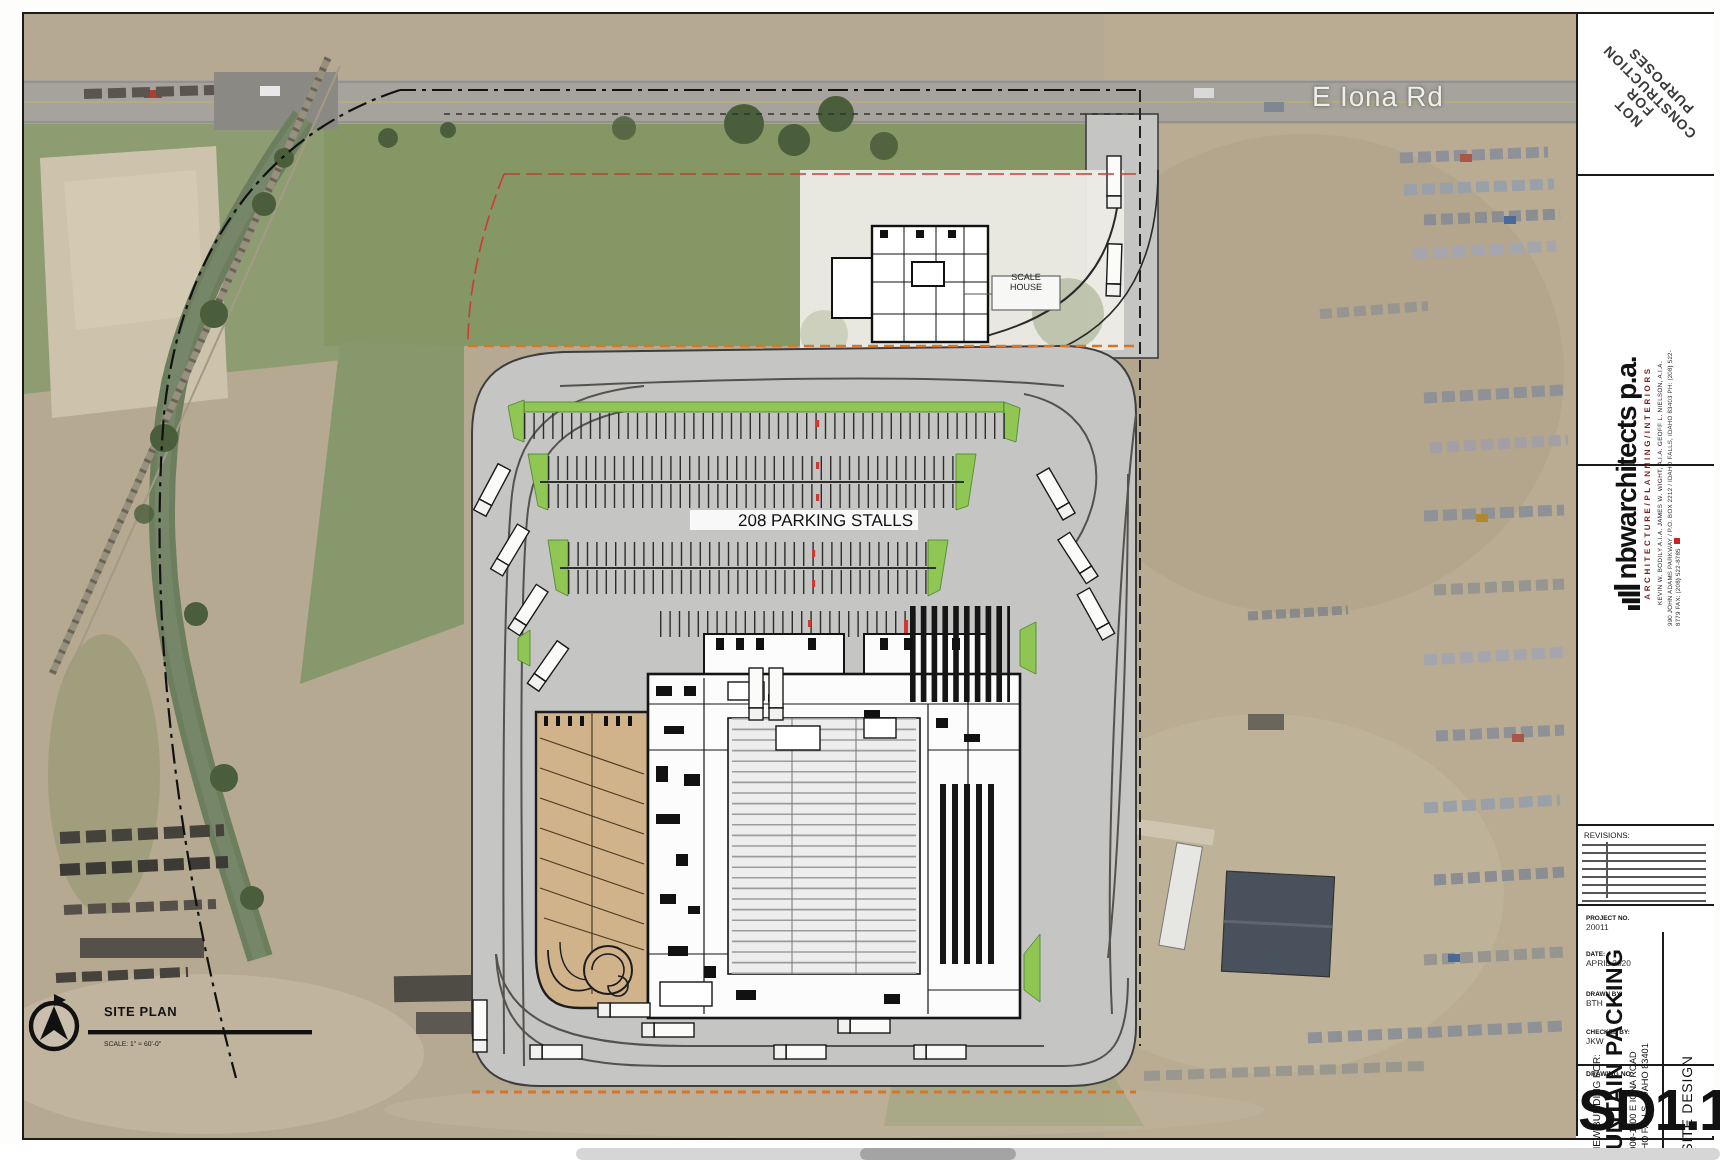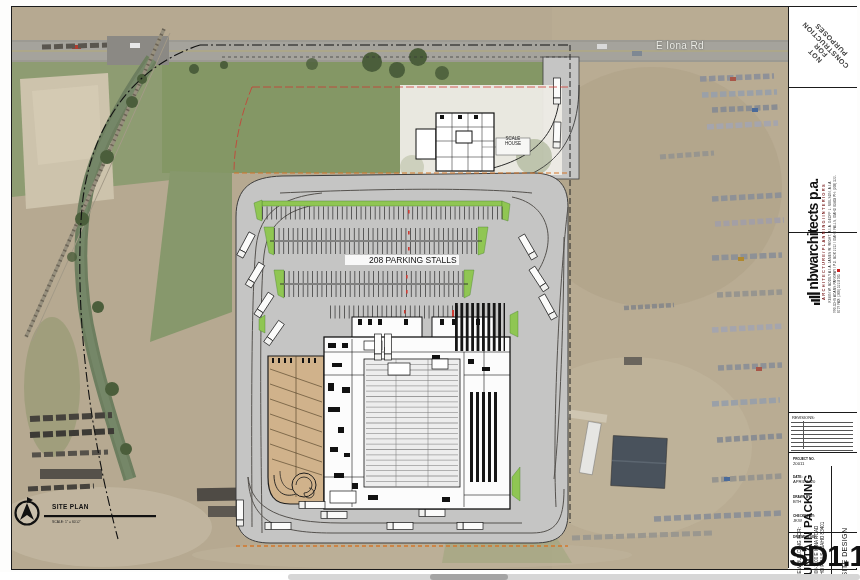--- a/index.html
+++ b/index.html
@@ -3,21 +3,21 @@
 <meta charset="utf-8">
 <style>
   html,body{margin:0;padding:0;background:#fff;}
   #app{position:relative;width:860px;height:580px;overflow:hidden;background:#fff;
        font-family:"Liberation Sans",sans-serif;}
   .abs{position:absolute;}
   
   .sheet{position:absolute;left:0;top:0;width:860px;height:572px;background:#fdfdfc;}
   .frame{position:absolute;left:11px;top:6px;width:844px;height:562px;border:1.2px solid #1b1b1b;}
   
-  .road-label{color:#efefe9;font-size:10px;letter-spacing:.4px;text-shadow:0 0 2px #6b6b66,0 0 1px #6b6b66;}
+  .road-label{color:#efefe9;font-size:14px;letter-spacing:.4px;text-shadow:0 0 2px #6b6b66,0 0 1px #6b6b66;}
   .parking-label{font-size:8.5px;color:#111;background:rgba(255,255,255,.88);padding:0 2px;line-height:10px;white-space:nowrap;}
   .scalehouse-label{font-size:4.5px;color:#222;width:30px;text-align:center;line-height:5px;}
   .view-title{font-size:6.5px;font-weight:bold;color:#111;letter-spacing:.3px;}
   .view-scale{font-size:3.4px;color:#222;}
   
   .tb{position:absolute;left:788px;top:7px;width:68px;height:561px;background:#fff;border-left:1px solid #1b1b1b;}
   .tb .sect{position:absolute;left:0;width:68px;border-bottom:1px solid #1b1b1b;box-sizing:border-box;}
   .rot{position:absolute;transform:rotate(-90deg);transform-origin:top left;}
   .stamp-inner{width:100%;height:100%;display:flex;align-items:center;justify-content:center;}
   .stamp-text{transform:rotate(-45deg);text-align:center;color:#3c3c3c;font-weight:bold;

